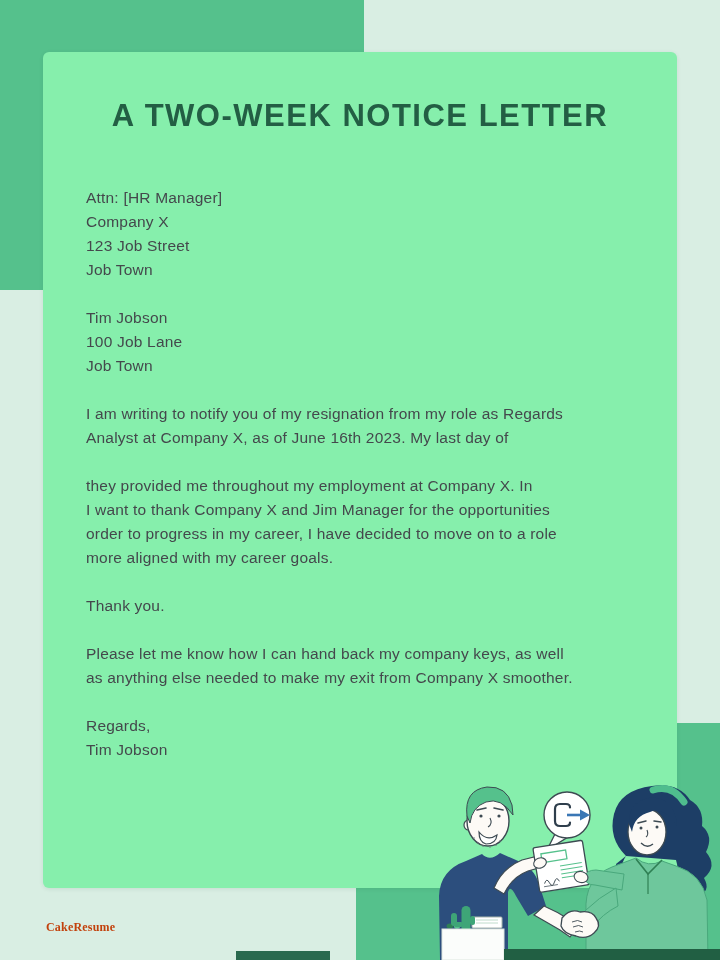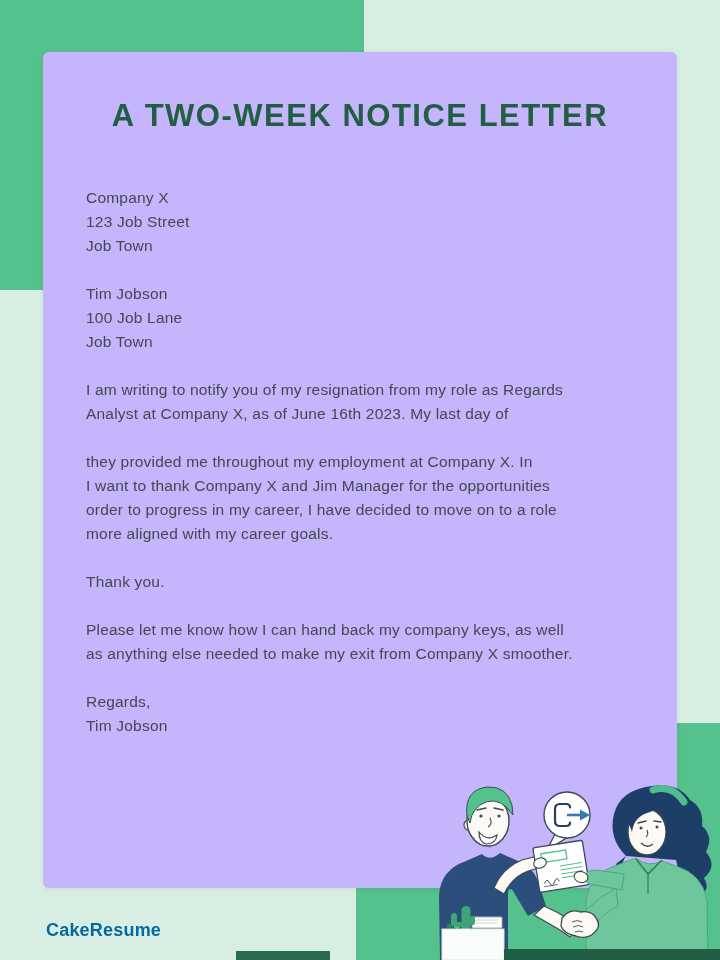--- a/index.html
+++ b/index.html
@@ -5,50 +5,51 @@
   html,body{margin:0;padding:0;}
   body{font-family:"Liberation Sans","DejaVu Sans",sans-serif;}
   .stage{position:relative;width:720px;height:960px;background:#d9eee3;overflow:hidden;}
 
   
   .block-a{position:absolute;left:0;top:0;width:364px;height:290px;background:#55c18c;}
   .block-b{position:absolute;left:356px;top:723px;width:364px;height:237px;background:#55c18c;}
   .chair-bar{position:absolute;left:236px;top:951px;width:94px;height:9px;background:#2a6a4f;}
 
   
-  .card{position:absolute;left:43px;top:52px;width:634px;height:836px;background:#c4b5fd;
+  .card{position:absolute;left:43px;top:52px;width:634px;height:836px;background:#86efac;
         border-radius:6px;box-shadow:0 1px 4px rgba(30,70,50,.10);z-index:2;}
   .title{position:absolute;left:0;top:46px;width:100%;margin:0;text-align:center;
          font-size:31px;font-weight:800;letter-spacing:1.5px;color:#235e44;}
   .letter{position:absolute;left:43px;top:134px;right:24px;color:#44484c;
           font-size:15.5px;letter-spacing:.2px;}
   .letter .blk{margin:0 0 24px 0;}
   .letter .ln{line-height:24px;white-space:nowrap;}
 
   
-  .brand{position:absolute;left:46px;top:920px;z-index:3;font-size:18px;font-weight:700;
-         letter-spacing:.2px;color:#0369a1;}
+  .brand{position:absolute;left:46px;top:920px;z-index:3;font-size:12px;font-weight:700;
+         letter-spacing:.2px;color:#c2410c;font-family:Liberation Serif, serif;}
 
   
   .illust{position:absolute;left:420px;top:760px;width:300px;height:200px;z-index:3;}
 </style>
 </head>
 <body>
 
 <div class="stage">
 
   <div class="block-a"></div>
   <div class="block-b"></div>
   <div class="chair-bar"></div>
 
   <div class="card">
     <h1 class="title">A TWO-WEEK NOTICE LETTER</h1>
 
     <div class="letter">
       <div class="blk">
+        <div class="ln">Attn: [HR Manager]</div>
         <div class="ln">Company X</div>
         <div class="ln">123 Job Street</div>
         <div class="ln">Job Town</div>
       </div>
 
       <div class="blk">
         <div class="ln">Tim Jobson</div>
         <div class="ln">100 Job Lane</div>
         <div class="ln">Job Town</div>
       </div>

